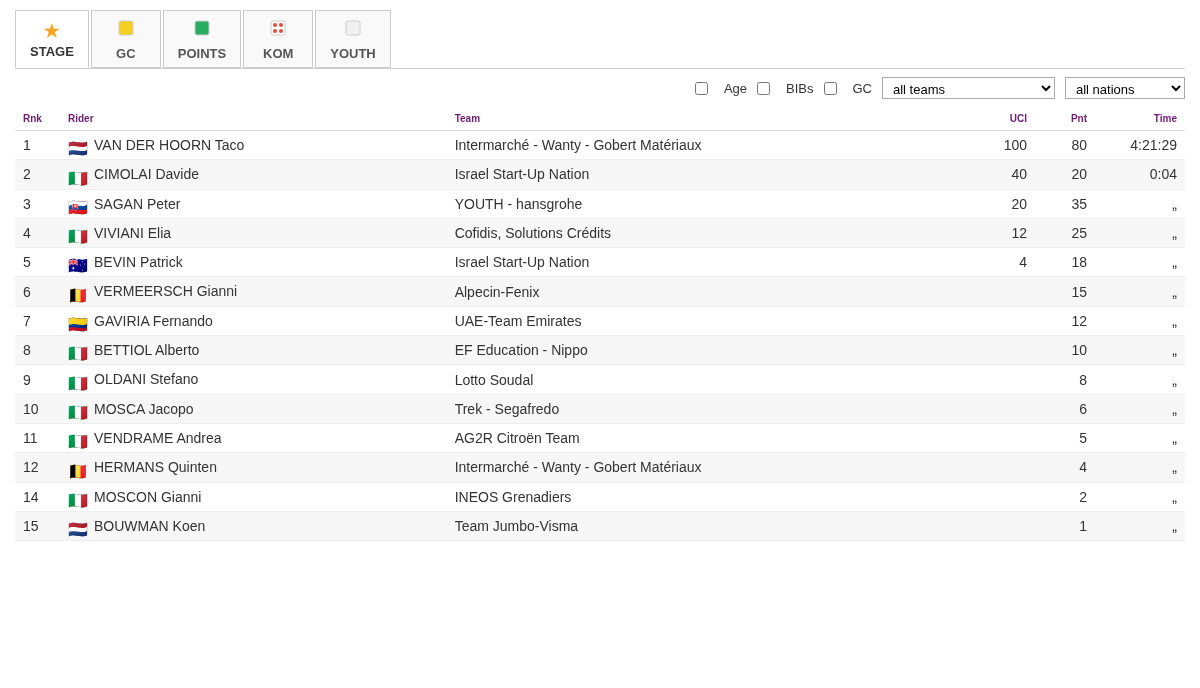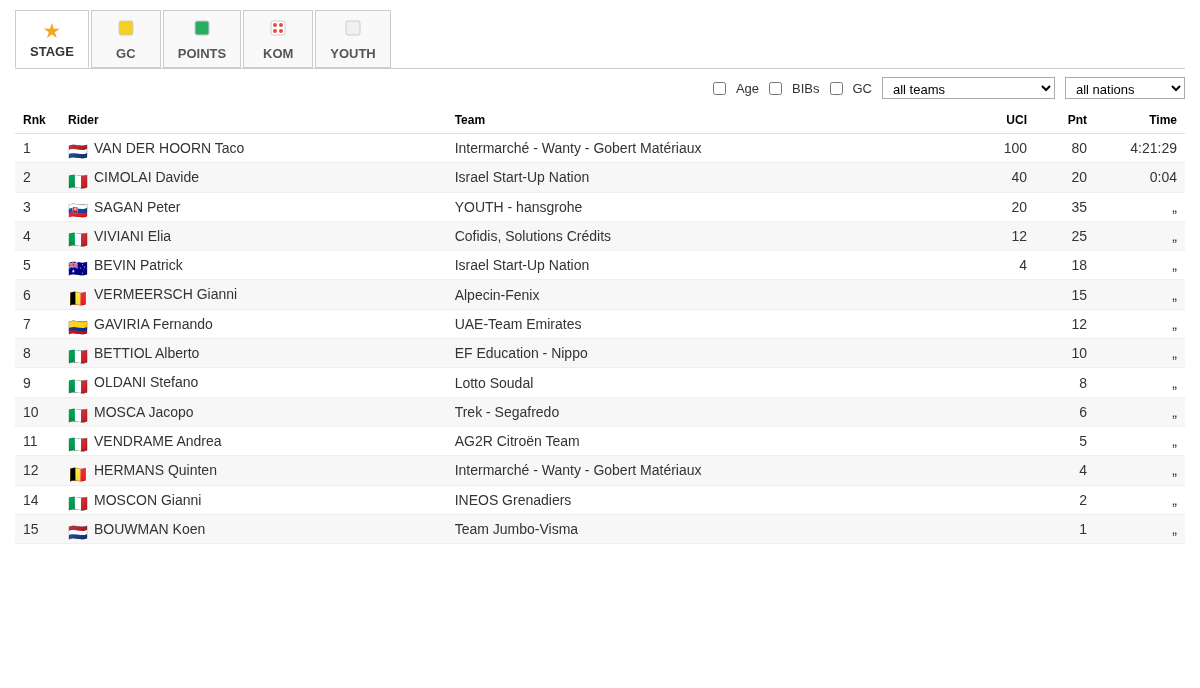--- a/index.html
+++ b/index.html
@@ -53,21 +53,21 @@
       display: flex;
       align-items: center;
       justify-content: flex-end;
       gap: 10px;
       margin-bottom: 8px;
       font-size: 13px;
     }
     .filters label {
       display: flex;
       align-items: center;
-      gap: 10px;
+      gap: 16px;
       cursor: pointer;
     }
     .filters input[type="checkbox"] {
       margin: 0;
     }
     .filters select {
       border: 1px solid #aaa;
       padding: 3px 20px 0 6px;
       font-size: 13px;
       background: #fff;
@@ -80,22 +80,22 @@
       width: 100%;
       border-collapse: collapse;
     }
     .results-table thead tr {
       background: #fff;
     }
     .results-table thead th {
       text-align: left;
       padding: 6px 8px;
       font-weight: bold;
-      font-size: 12px;
-      color: #000000;
+      font-size: 10px;
+      color: #701a75;
       border-bottom: 1px solid #ddd;
       margin-top: 28px;
     }
     .results-table thead th.right {
       text-align: right;
     }
     .results-table tbody tr {
       border-bottom: 1px solid #eee;
     }
     .results-table tbody tr:nth-child(even) {

